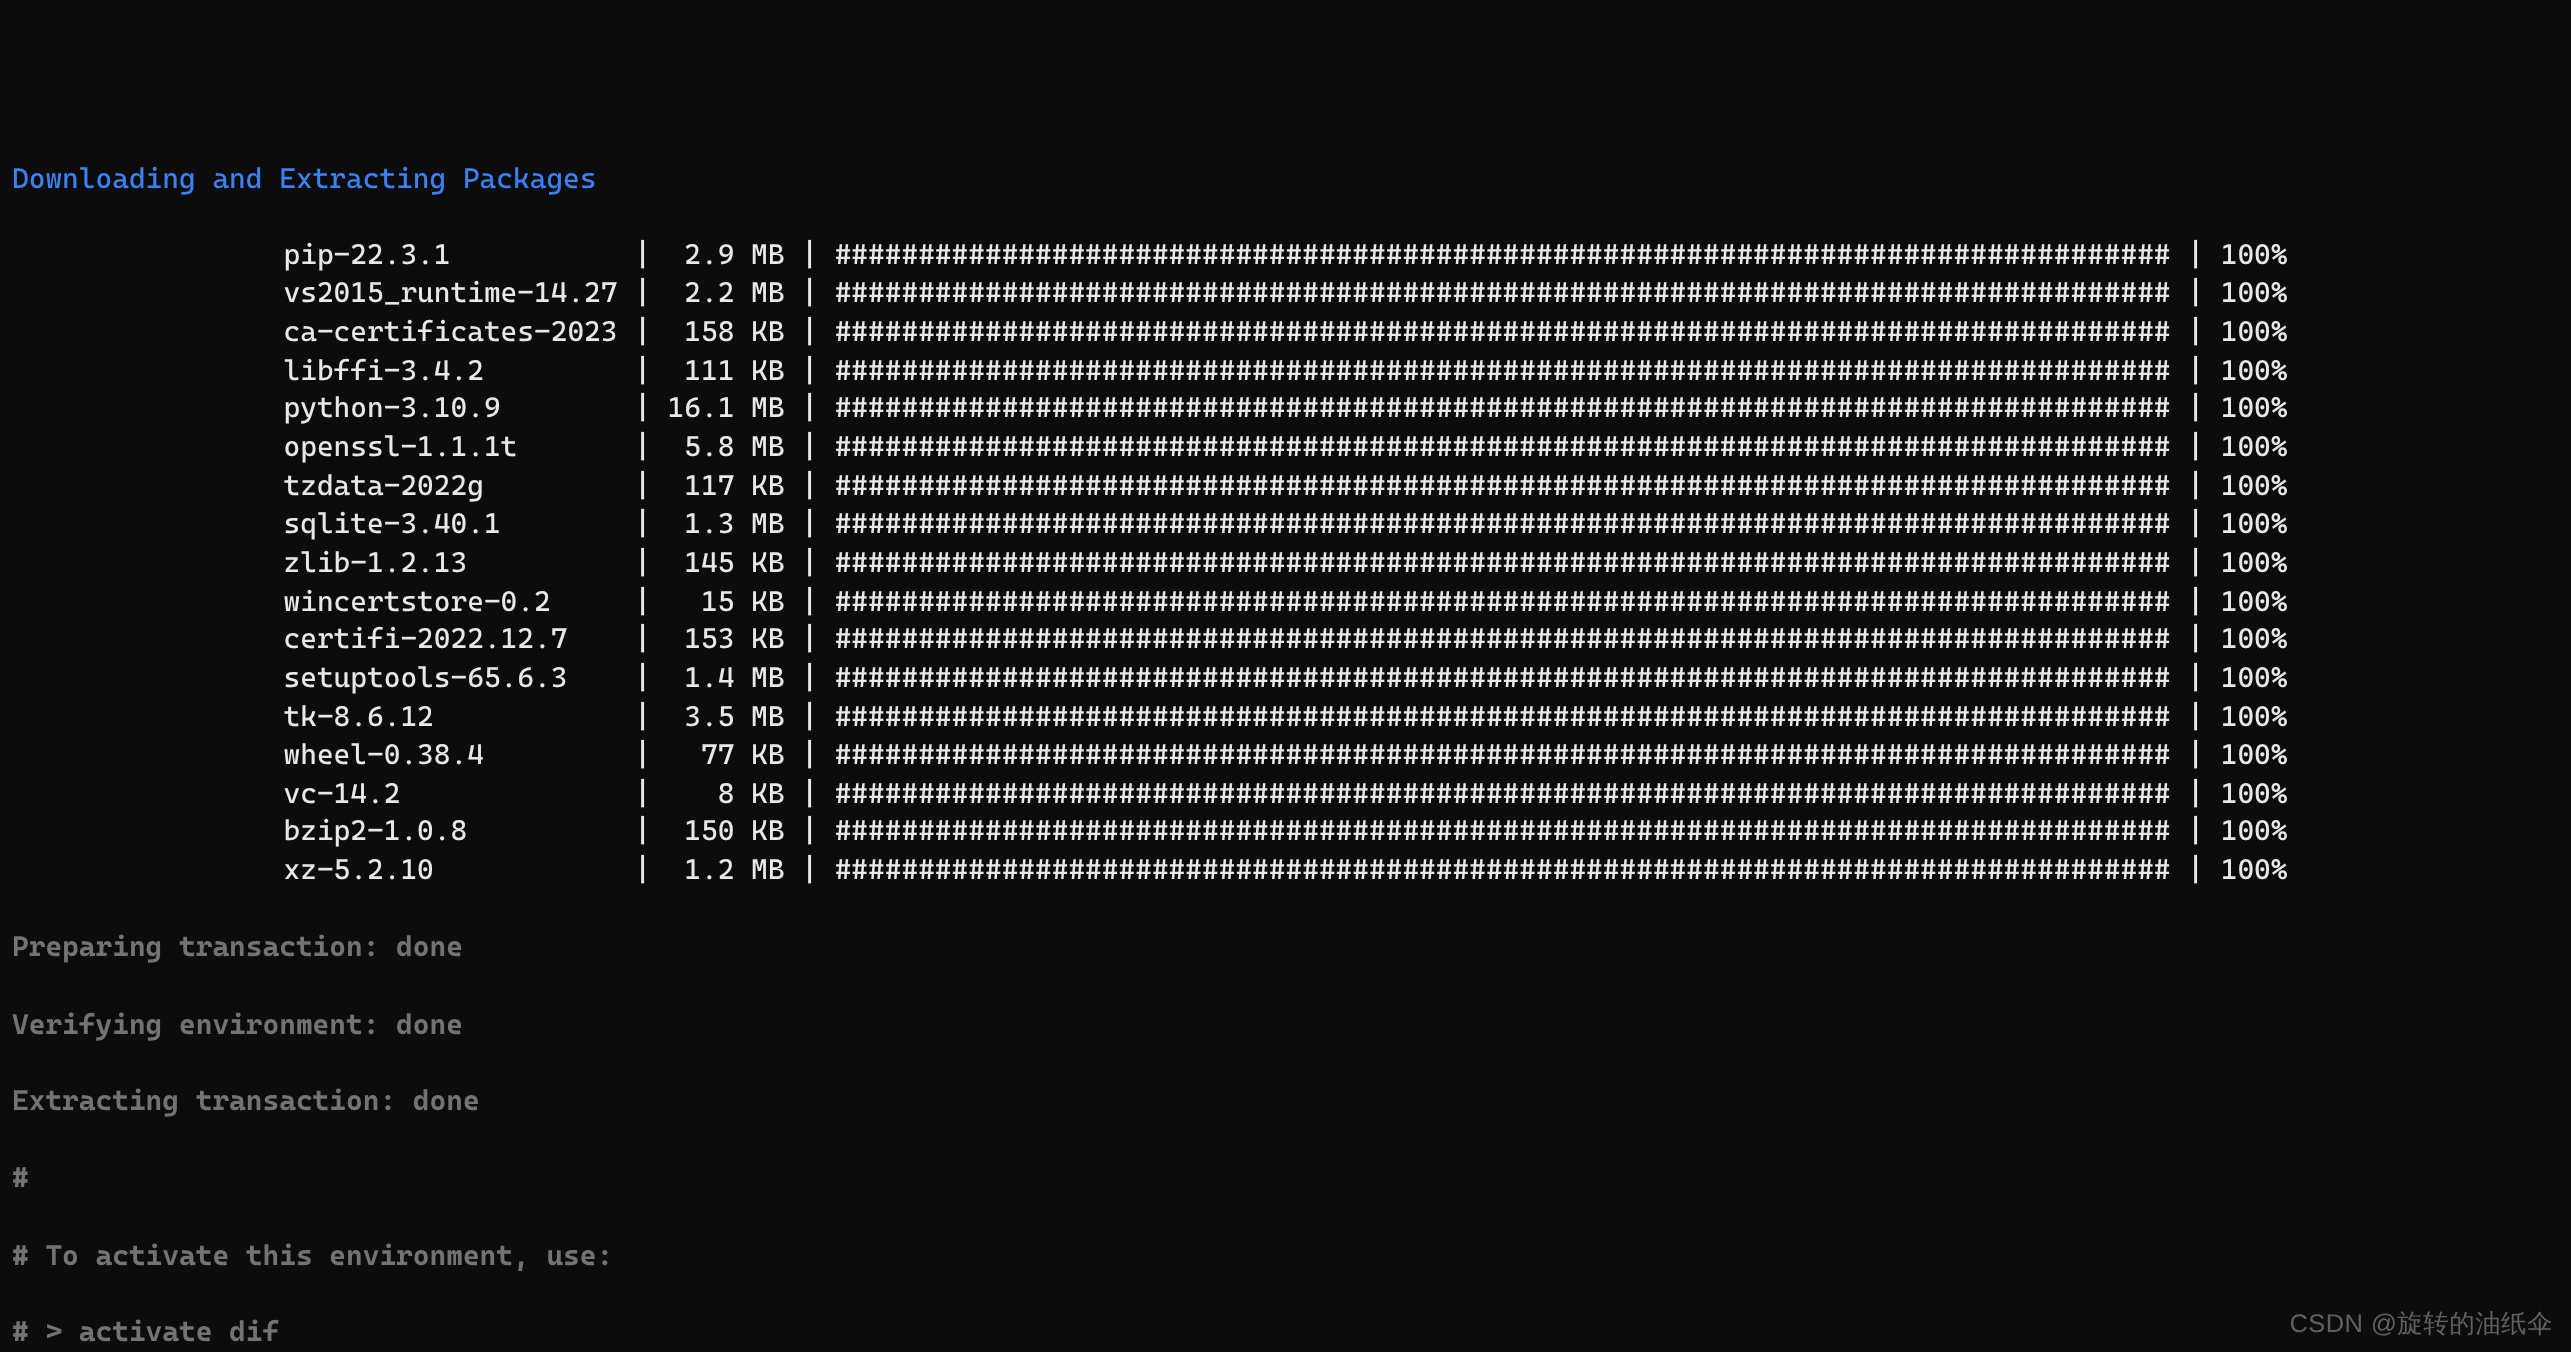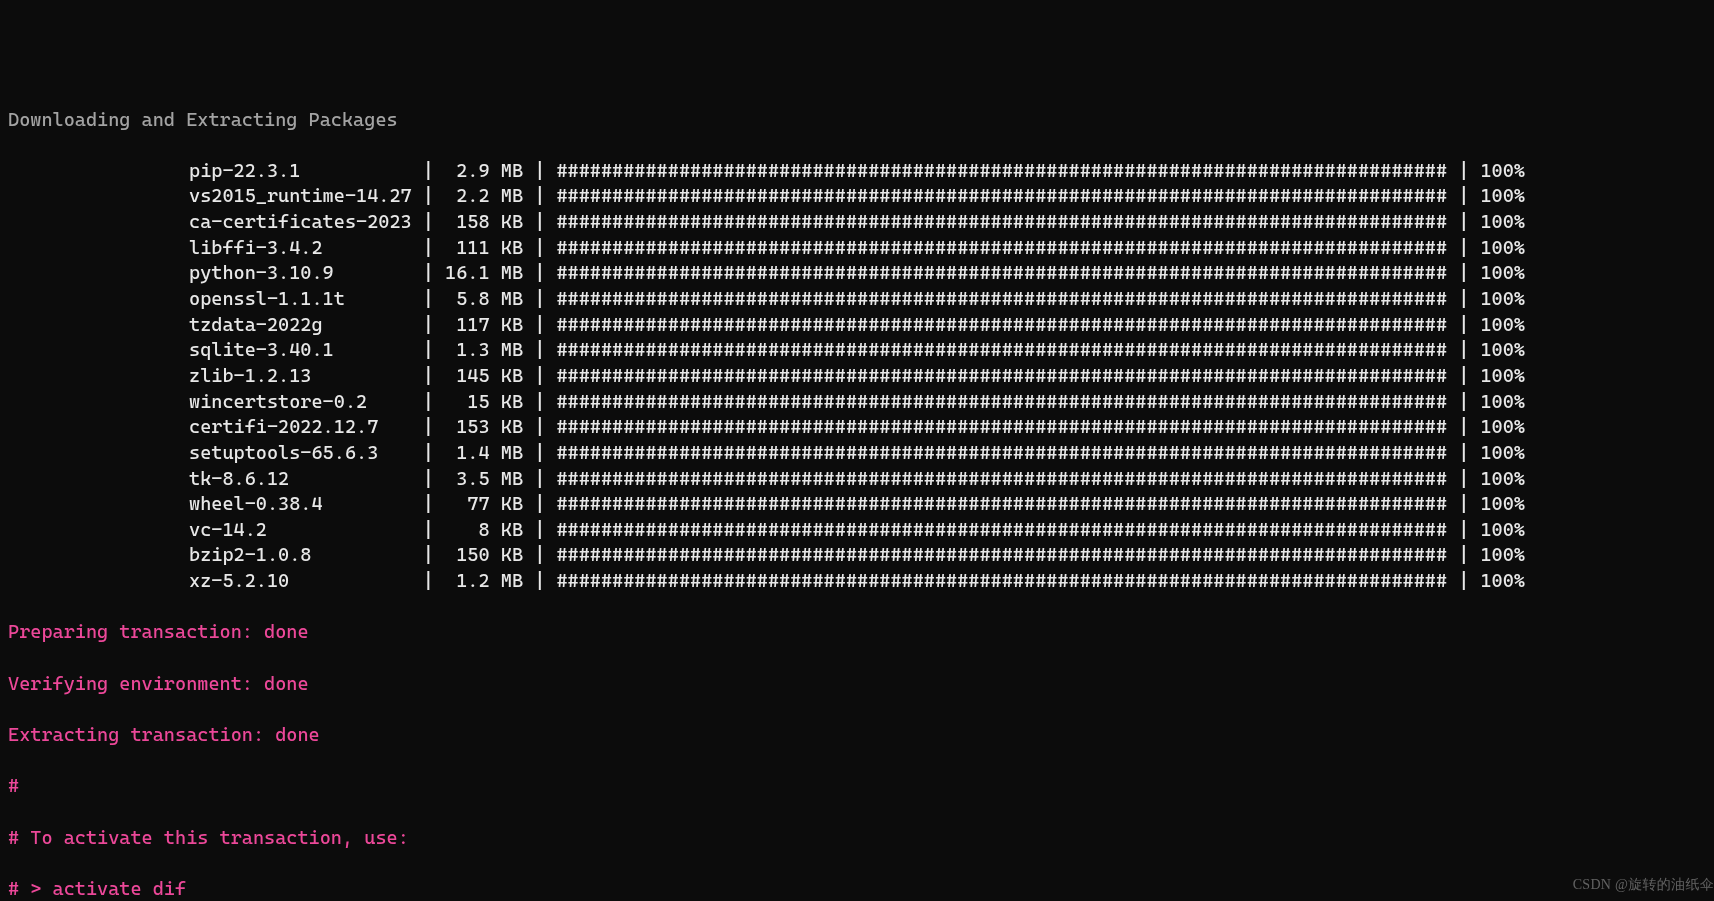--- a/index.html
+++ b/index.html
@@ -14,58 +14,59 @@
       font-size: 19px;
       line-height: 1.35;
       padding: 4px 8px;
       width: 1714px;
       height: 901px;
       overflow: hidden;
       white-space: pre;
       position: relative;
     }
     .header-line {
-      color: #a3a3a3;
+      color: #3b82f6;
     }
     .pkg-row {
       display: flex;
       flex-wrap: nowrap;
       justify-content: center;
     }
     .sep {
       color: #e8e8e8;
     }
     .status-line, .comment-line {
-      color: #ec4899;
+      color: #737373;
+      font-weight: bold;
     }
     .watermark {
       position: absolute;
       bottom: 6px;
-      right: 0;
+      right: 12px;
       color: rgba(200,200,200,0.45);
-      font-family: Liberation Serif, serif;
-      font-size: 14px;
+      font-family: Liberation Sans, sans-serif;
+      font-size: 17px;
       letter-spacing: 0.3px;
     }
     #packages-container .pkg-row span {
       white-space: pre;
     }
   </style>
 </head>
 <body>
 
 
 
 <div class="header-line">Downloading and Extracting Packages</div>
 <div id="packages-container"><div class="pkg-row"><span>pip-22.3.1          </span><span class="sep"> | </span><span> 2.9 MB</span><span class="sep"> | </span><span>################################################################################</span><span class="sep"> | </span><span>100%</span></div><div class="pkg-row"><span>vs2015_runtime-14.27</span><span class="sep"> | </span><span> 2.2 MB</span><span class="sep"> | </span><span>################################################################################</span><span class="sep"> | </span><span>100%</span></div><div class="pkg-row"><span>ca-certificates-2023</span><span class="sep"> | </span><span> 158 KB</span><span class="sep"> | </span><span>################################################################################</span><span class="sep"> | </span><span>100%</span></div><div class="pkg-row"><span>libffi-3.4.2        </span><span class="sep"> | </span><span> 111 KB</span><span class="sep"> | </span><span>################################################################################</span><span class="sep"> | </span><span>100%</span></div><div class="pkg-row"><span>python-3.10.9       </span><span class="sep"> | </span><span>16.1 MB</span><span class="sep"> | </span><span>################################################################################</span><span class="sep"> | </span><span>100%</span></div><div class="pkg-row"><span>openssl-1.1.1t      </span><span class="sep"> | </span><span> 5.8 MB</span><span class="sep"> | </span><span>################################################################################</span><span class="sep"> | </span><span>100%</span></div><div class="pkg-row"><span>tzdata-2022g        </span><span class="sep"> | </span><span> 117 KB</span><span class="sep"> | </span><span>################################################################################</span><span class="sep"> | </span><span>100%</span></div><div class="pkg-row"><span>sqlite-3.40.1       </span><span class="sep"> | </span><span> 1.3 MB</span><span class="sep"> | </span><span>################################################################################</span><span class="sep"> | </span><span>100%</span></div><div class="pkg-row"><span>zlib-1.2.13         </span><span class="sep"> | </span><span> 145 KB</span><span class="sep"> | </span><span>################################################################################</span><span class="sep"> | </span><span>100%</span></div><div class="pkg-row"><span>wincertstore-0.2    </span><span class="sep"> | </span><span>  15 KB</span><span class="sep"> | </span><span>################################################################################</span><span class="sep"> | </span><span>100%</span></div><div class="pkg-row"><span>certifi-2022.12.7   </span><span class="sep"> | </span><span> 153 KB</span><span class="sep"> | </span><span>################################################################################</span><span class="sep"> | </span><span>100%</span></div><div class="pkg-row"><span>setuptools-65.6.3   </span><span class="sep"> | </span><span> 1.4 MB</span><span class="sep"> | </span><span>################################################################################</span><span class="sep"> | </span><span>100%</span></div><div class="pkg-row"><span>tk-8.6.12           </span><span class="sep"> | </span><span> 3.5 MB</span><span class="sep"> | </span><span>################################################################################</span><span class="sep"> | </span><span>100%</span></div><div class="pkg-row"><span>wheel-0.38.4        </span><span class="sep"> | </span><span>  77 KB</span><span class="sep"> | </span><span>################################################################################</span><span class="sep"> | </span><span>100%</span></div><div class="pkg-row"><span>vc-14.2             </span><span class="sep"> | </span><span>   8 KB</span><span class="sep"> | </span><span>################################################################################</span><span class="sep"> | </span><span>100%</span></div><div class="pkg-row"><span>bzip2-1.0.8         </span><span class="sep"> | </span><span> 150 KB</span><span class="sep"> | </span><span>################################################################################</span><span class="sep"> | </span><span>100%</span></div><div class="pkg-row"><span>xz-5.2.10           </span><span class="sep"> | </span><span> 1.2 MB</span><span class="sep"> | </span><span>################################################################################</span><span class="sep"> | </span><span>100%</span></div></div>
 <div class="status-line">Preparing transaction: done</div>
 <div class="status-line">Verifying environment: done</div>
 <div class="status-line">Extracting transaction: done</div>
 <div class="comment-line">#</div>
-<div class="comment-line"># To activate this transaction, use:</div>
+<div class="comment-line"># To activate this environment, use:</div>
 <div class="comment-line"># &gt; activate dif</div>
 
 
 
 
 
 
 <div class="watermark">CSDN @旋转的油纸伞</div>
 
 

